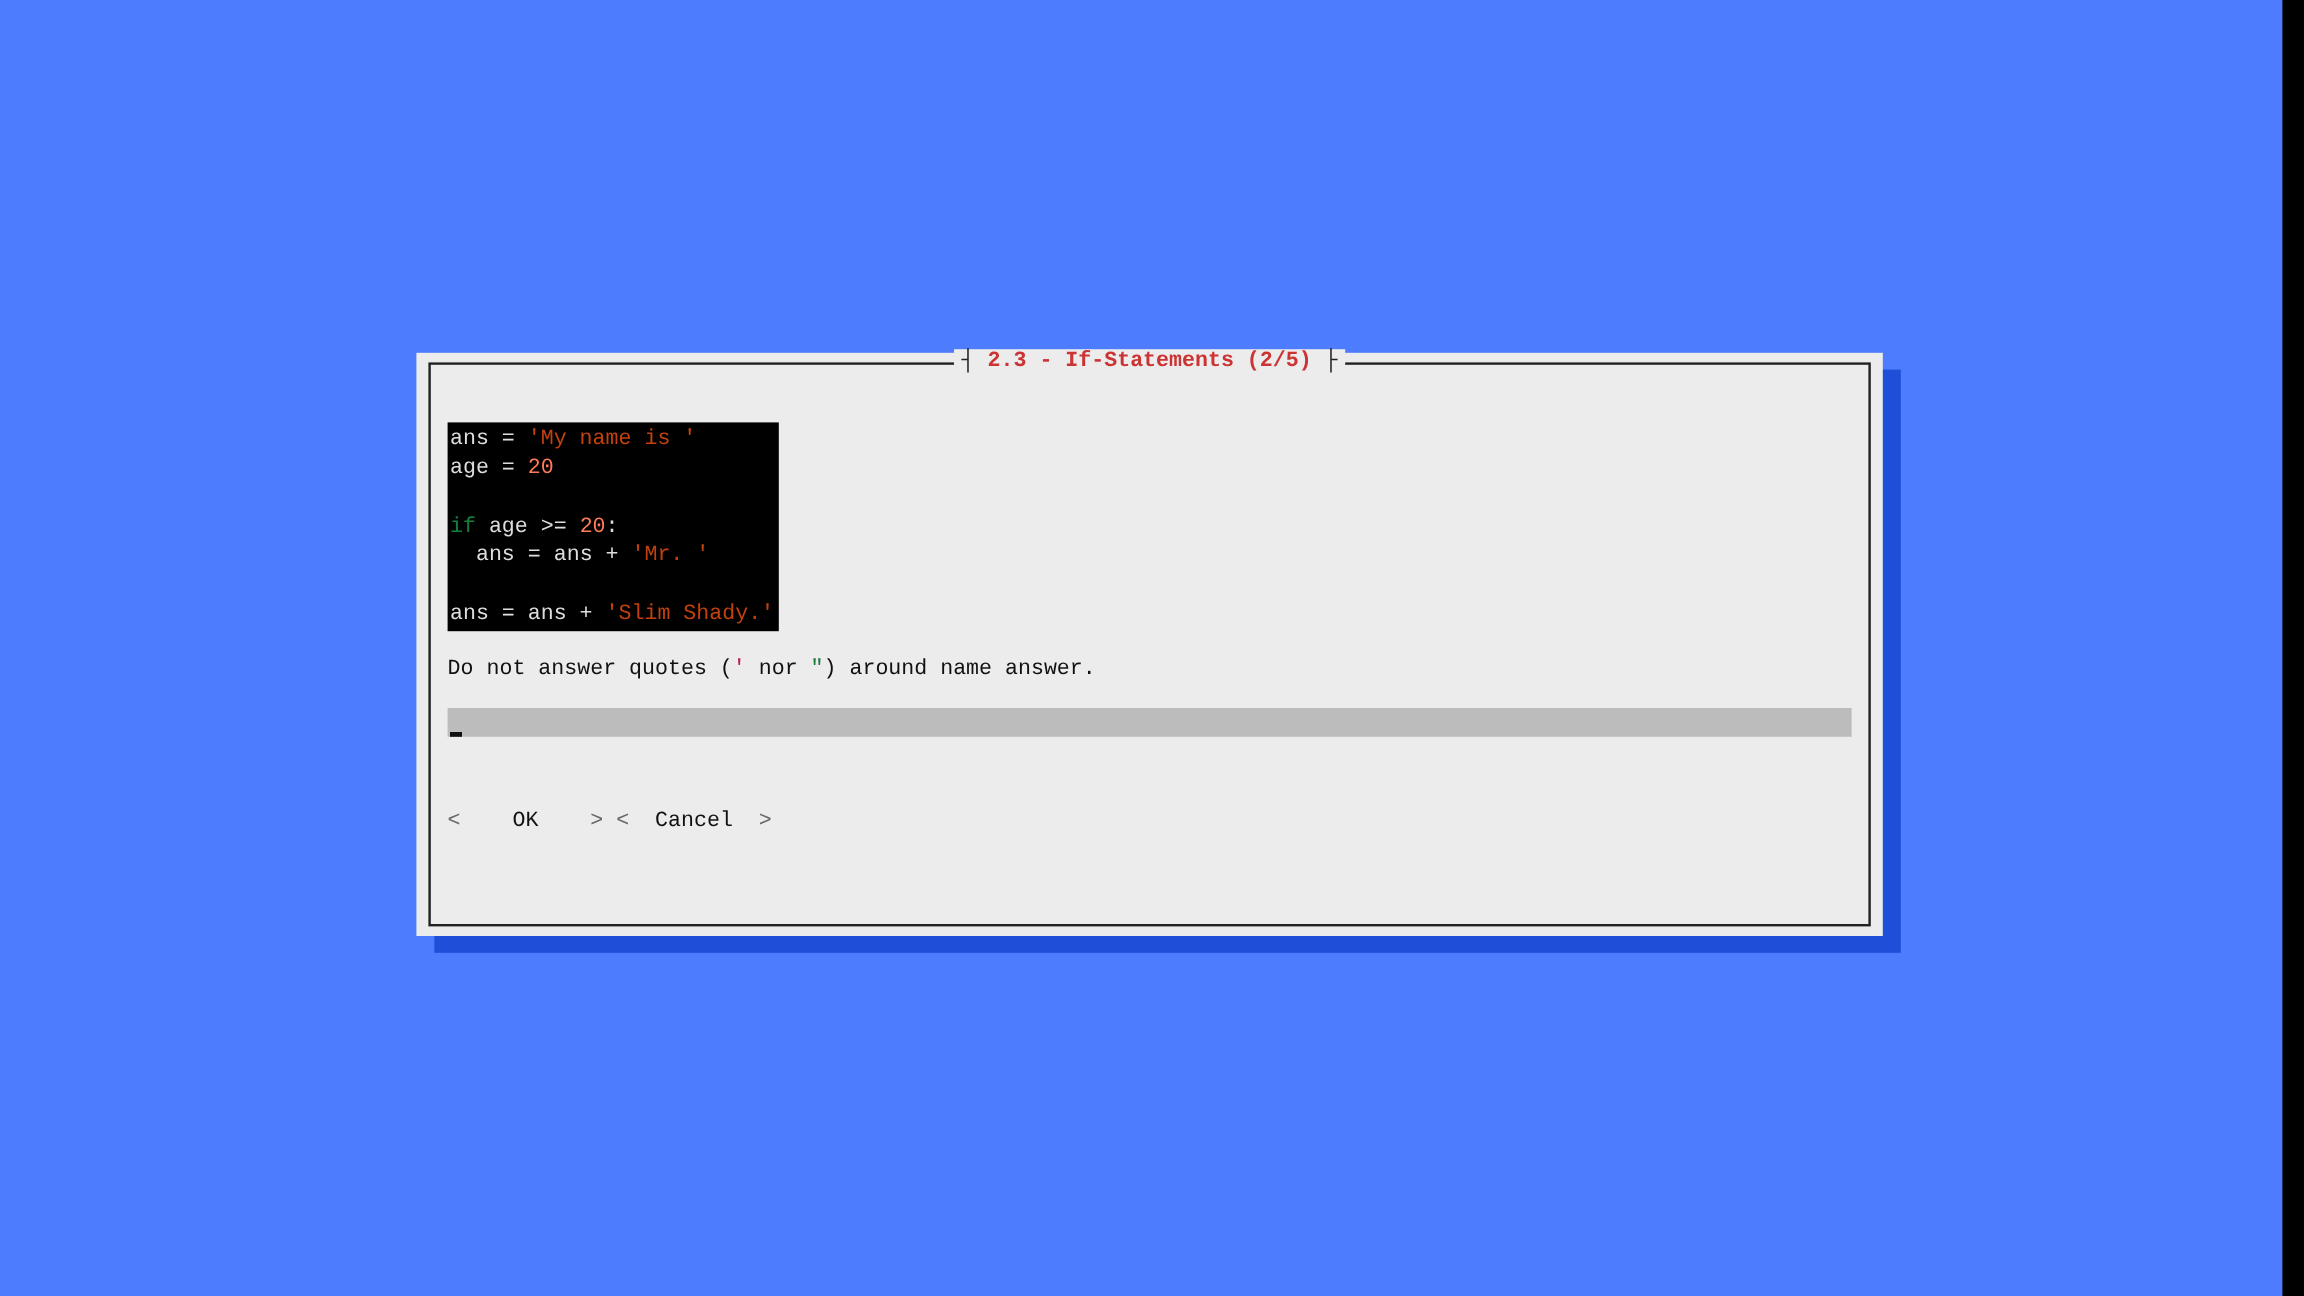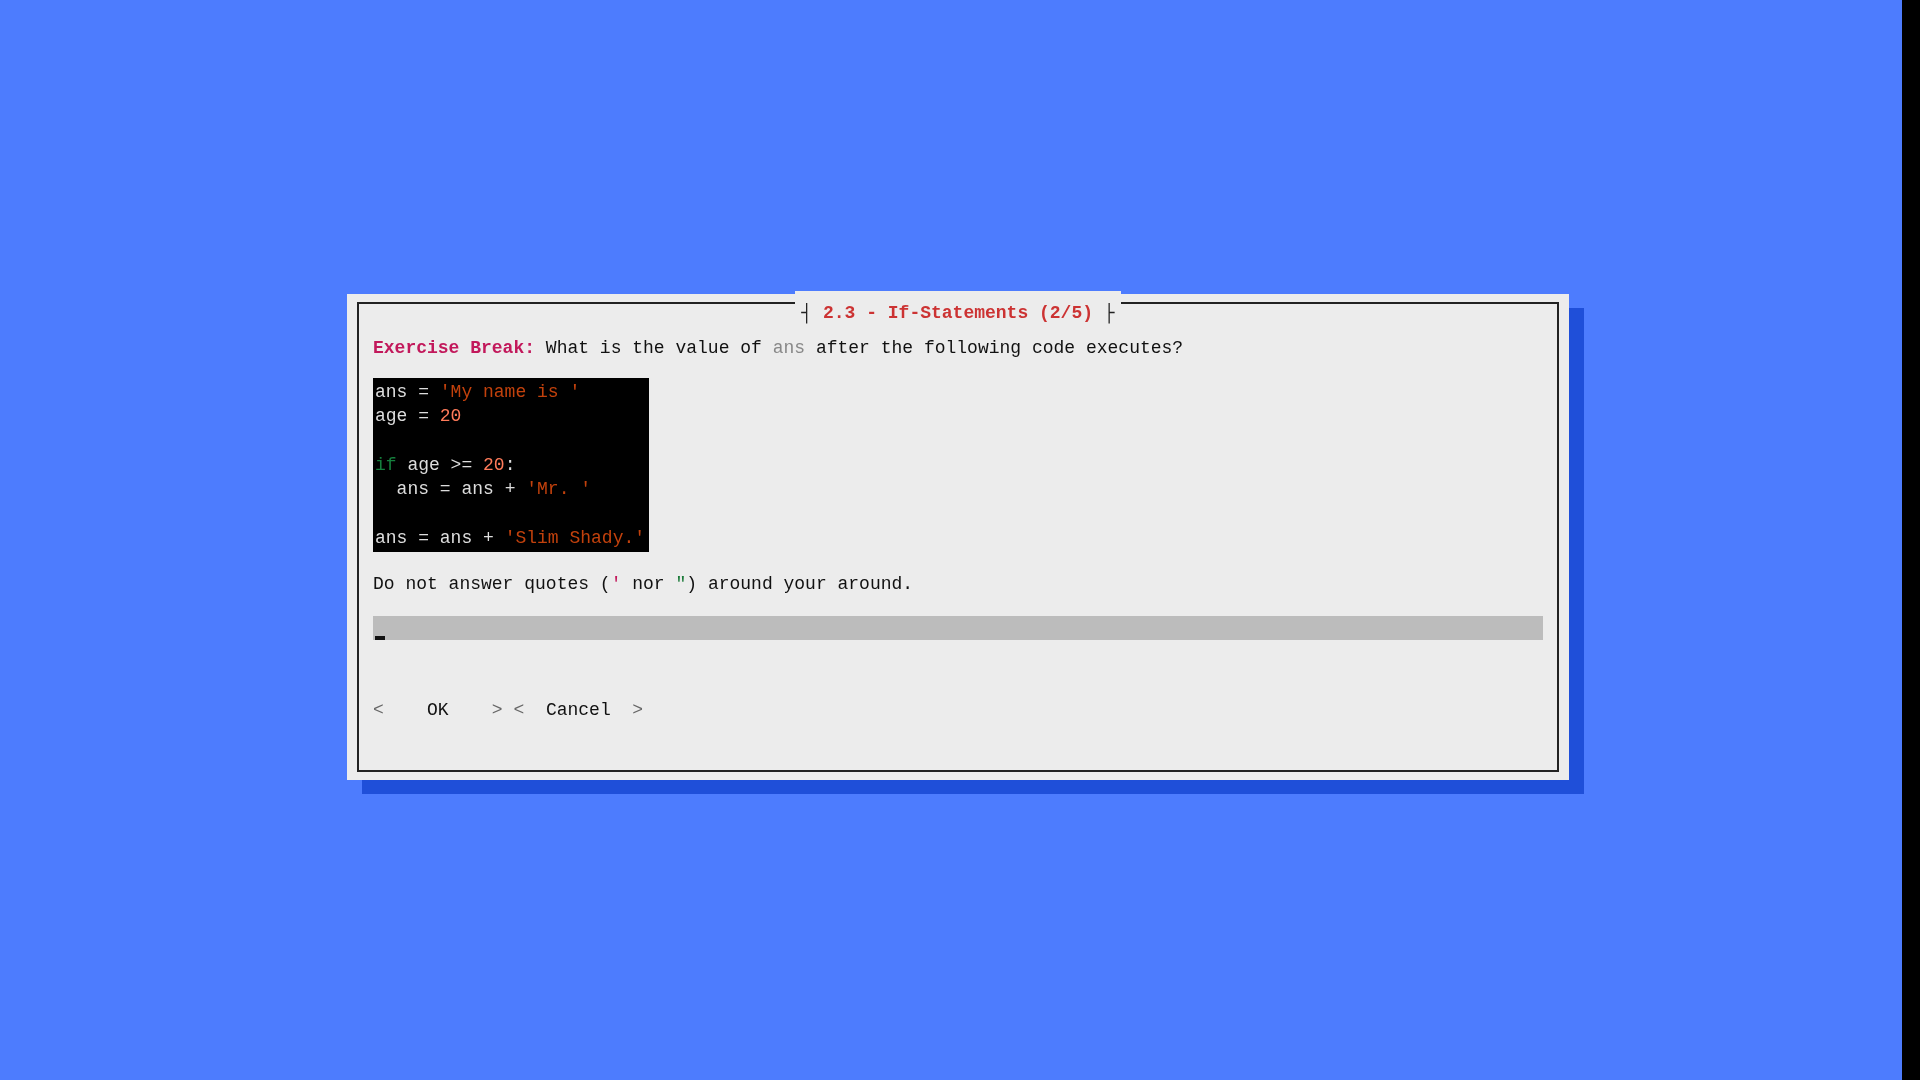--- a/index.html
+++ b/index.html
@@ -46,21 +46,21 @@
 }
 .title-wrap {
   position: absolute;
   top: -13px;
   left: 0;
   width: 100%;
   text-align: center;
 }
 .title-text {
   background: #ececec;
-  padding: 12px 6px;
+  padding: 0 6px;
   color: #cc3333;
   font-weight: bold;
   display: inline-block;
 }
 .title-pipe {
   color: #222;
   font-weight: bold;
 }
 .question-line {
   margin-top: 6px;
@@ -122,31 +122,30 @@
 
 <div class="dialog-shadow"></div>
 
 <div class="dialog">
   <div class="dialog-inner">
 
     <div class="title-wrap">
       <span class="title-text"><span class="title-pipe">┤</span> <span>2.3 - If-Statements (2/5)</span> <span class="title-pipe">├</span></span>
     </div>
 
-    <div class="question-line"><span class="ex-break">Exercise Break:</span><span> What is the value of </span><span class="ans-word">ans</span><span> after the following code executes?</span></div>
 
     <div class="code-block"><span class="var">ans</span><span class="op"> = </span><span class="str">'My name is '</span>
 <span class="var">age</span><span class="op"> = </span><span class="num">20</span>
 <span></span>
 <span class="kw">if</span><span class="op"> age &gt;= </span><span class="num">20</span><span class="op">:</span>
 <span>  </span><span class="var">ans</span><span class="op"> = ans + </span><span class="str">'Mr. '</span>
 <span></span>
 <span class="var">ans</span><span class="op"> = ans + </span><span class="str">'Slim Shady.'</span></div>
 
-    <div class="instruction"><span>Do not answer quotes (</span><span class="sq">'</span><span> nor </span><span class="dq">"</span><span>) around your around.</span></div>
+    <div class="instruction"><span>Do not answer quotes (</span><span class="sq">'</span><span> nor </span><span class="dq">"</span><span>) around name answer.</span></div>
 
     <div class="input-row">
       <span></span>
       <div class="cursor"></div>
     </div>
 
     <div class="buttons"><span class="btn"><span class="angle">&lt;</span>    <span>OK</span>    <span class="angle">&gt;</span></span> <span class="btn"><span class="angle">&lt;</span>  <span>Cancel</span>  <span class="angle">&gt;</span></span></div>
 
   </div>
 </div>

